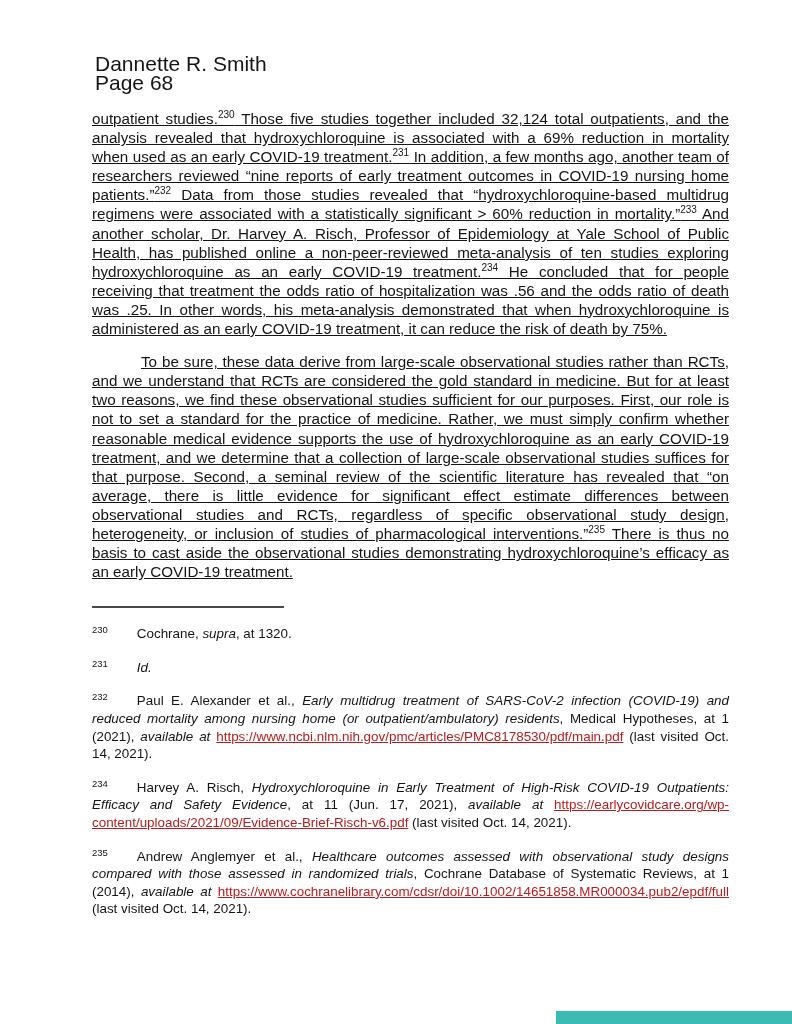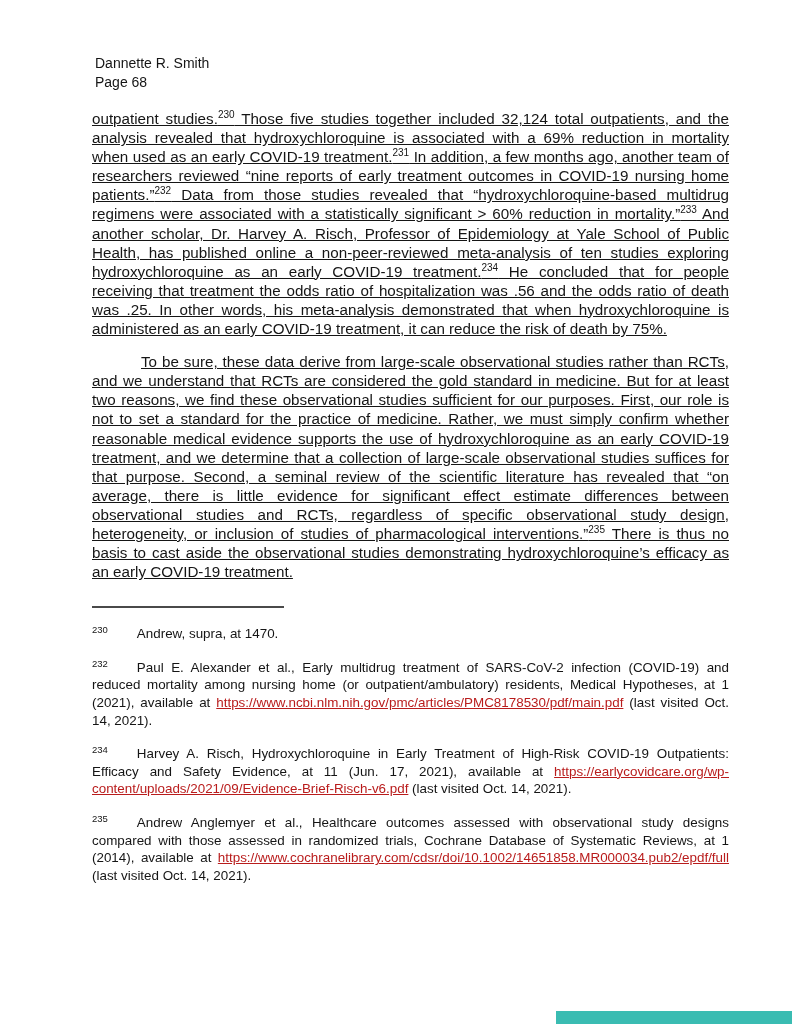--- a/index.html
+++ b/index.html
@@ -10,39 +10,39 @@
     font-family: "Liberation Sans", sans-serif;
     position: relative;
     overflow: hidden;
   }
   .page { position: absolute; inset: 0; }
   .content {
     position: absolute;
     left: 92px; top: 54px;
     width: 637px;
   }
-  .header { font-size: 14px; line-height: 19px; margin-left: 3px; margin-bottom: 17px; }
+  .header { font-size: 21px; line-height: 19px; margin-left: 3px; margin-bottom: 17px; }
   .body-text { font-size: 15.2px; line-height: 19.1px; text-align: justify; text-align-last: left; }
   .para { margin: 0 0 14px 0; text-decoration: underline; }
   .para.indent { text-indent: 49px; }
   sup.fn-ref {
     font-size: 10px;
     line-height: 0;
     vertical-align: super;
   }
   .fn-sep {
     width: 192px; height: 2px;
     background: #4a4a4a;
     margin: 25px 0 17px 0;
   }
   .footnotes { font-size: 13.4px; line-height: 17.6px; text-align: justify; text-align-last: left; }
   .footnote { margin: 0 0 16px 0; }
   .footnote sup.fn-num { font-size: 9.5px; }
   .fn-tab { display: inline-block; width: 29px; }
-  .run.i { }
+  .run.i { font-style: italic; }
   .run.url { text-decoration: underline; color: #b91c1c; cursor: pointer; }
   .artifact-bar {
     position: absolute;
     right: 0; bottom: 0;
     width: 236px; height: 13px;
   }
 </style>
 </head>
 <body>
 
@@ -55,21 +55,22 @@
     </div>
 
     <div class="body-text" id="paragraphs">
         <div class="para"><span class="run n">outpatient studies.</span><sup class="fn-ref ">230</sup><span class="run n">  Those five studies together included 32,124 total outpatients, and the analysis revealed that hydroxychloroquine is associated with a 69% reduction in mortality when used as an early COVID-19 treatment.</span><sup class="fn-ref ">231</sup><span class="run n">  In addition, a few months ago, another team of researchers reviewed “nine reports of early treatment outcomes in COVID-19 nursing home patients.”</span><sup class="fn-ref ">232</sup><span class="run n">  Data from those studies revealed that “hydroxychloroquine-based multidrug regimens were associated with a statistically significant &gt; 60% reduction in mortality.”</span><sup class="fn-ref ">233</sup><span class="run n">  And another scholar, Dr. Harvey A. Risch, Professor of Epidemiology at Yale School of Public Health, has published online a non-peer-reviewed meta-analysis of ten studies exploring hydroxychloroquine as an early COVID-19 treatment.</span><sup class="fn-ref ">234</sup><span class="run n">  He concluded that for people receiving that treatment the odds ratio of hospitalization was .56 and the odds ratio of death was .25.  In other words, his meta-analysis demonstrated that when hydroxychloroquine is administered as an early COVID-19 treatment, it can reduce the risk of death by 75%.</span></div>
         <div class="para indent"><span class="run n">To be sure, these data derive from large-scale observational studies rather than RCTs, and we understand that RCTs are considered the gold standard in medicine.  But for at least two reasons, we find these observational studies sufficient for our purposes.  First, our role is not to set a standard for the practice of medicine.  Rather, we must simply confirm whether reasonable medical evidence supports the use of hydroxychloroquine as an early COVID-19 treatment, and we determine that a collection of large-scale observational studies suffices for that purpose.  Second, a seminal review of the scientific literature has revealed that “on average, there is little evidence for significant effect estimate differences between observational studies and RCTs, regardless of specific observational study design, heterogeneity, or inclusion of studies of pharmacological interventions.”</span><sup class="fn-ref ">235</sup><span class="run n">  There is thus no basis to cast aside the observational studies demonstrating hydroxychloroquine’s efficacy as an early COVID-19 treatment.</span></div>
       </div>
 
     <div class="fn-sep"></div>
 
     <div class="footnotes" id="footnotes">
-        <div class="footnote"><sup class="fn-ref fn-num">230</sup><span class="fn-tab"></span><span class="run n">Andrew, </span><span class="run i">supra</span><span class="run n">, at 1470.</span></div>
+        <div class="footnote"><sup class="fn-ref fn-num">230</sup><span class="fn-tab"></span><span class="run n">Cochrane, </span><span class="run i">supra</span><span class="run n">, at 1320.</span></div>
+        <div class="footnote"><sup class="fn-ref fn-num">231</sup><span class="fn-tab"></span><span class="run i">Id.</span></div>
         <div class="footnote"><sup class="fn-ref fn-num">232</sup><span class="fn-tab"></span><span class="run n">Paul E. Alexander et al., </span><span class="run i">Early multidrug treatment of SARS-CoV-2 infection (COVID-19) and reduced mortality among nursing home (or outpatient/ambulatory) residents</span><span class="run n">, Medical Hypotheses, at 1 (2021), </span><span class="run i">available at</span><span class="run n"> </span><span class="run url">https://www.ncbi.nlm.nih.gov/pmc/articles/PMC8178530/pdf/main.pdf</span><span class="run n"> (last visited Oct. 14, 2021).</span></div>
         <div class="footnote"><sup class="fn-ref fn-num">234</sup><span class="fn-tab"></span><span class="run n">Harvey A. Risch, </span><span class="run i">Hydroxychloroquine in Early Treatment of High-Risk COVID-19 Outpatients: Efficacy and Safety Evidence</span><span class="run n">, at 11 (Jun. 17, 2021), </span><span class="run i">available at</span><span class="run n"> </span><span class="run url">https://earlycovidcare.org/wp-content/uploads/2021/09/Evidence-Brief-Risch-v6.pdf</span><span class="run n"> (last visited Oct. 14, 2021).</span></div>
         <div class="footnote"><sup class="fn-ref fn-num">235</sup><span class="fn-tab"></span><span class="run n">Andrew Anglemyer et al., </span><span class="run i">Healthcare outcomes assessed with observational study designs compared with those assessed in randomized trials</span><span class="run n">, Cochrane Database of Systematic Reviews, at 1 (2014), </span><span class="run i">available at</span><span class="run n"> </span><span class="run url">https://www.cochranelibrary.com/cdsr/doi/10.1002/14651858.MR000034.pub2/epdf/full</span><span class="run n"> (last visited Oct. 14, 2021).</span></div>
       </div>
 
   </div>
 
   <div class="artifact-bar" style="background: rgb(58, 188, 178);"></div>
 </div>
 

